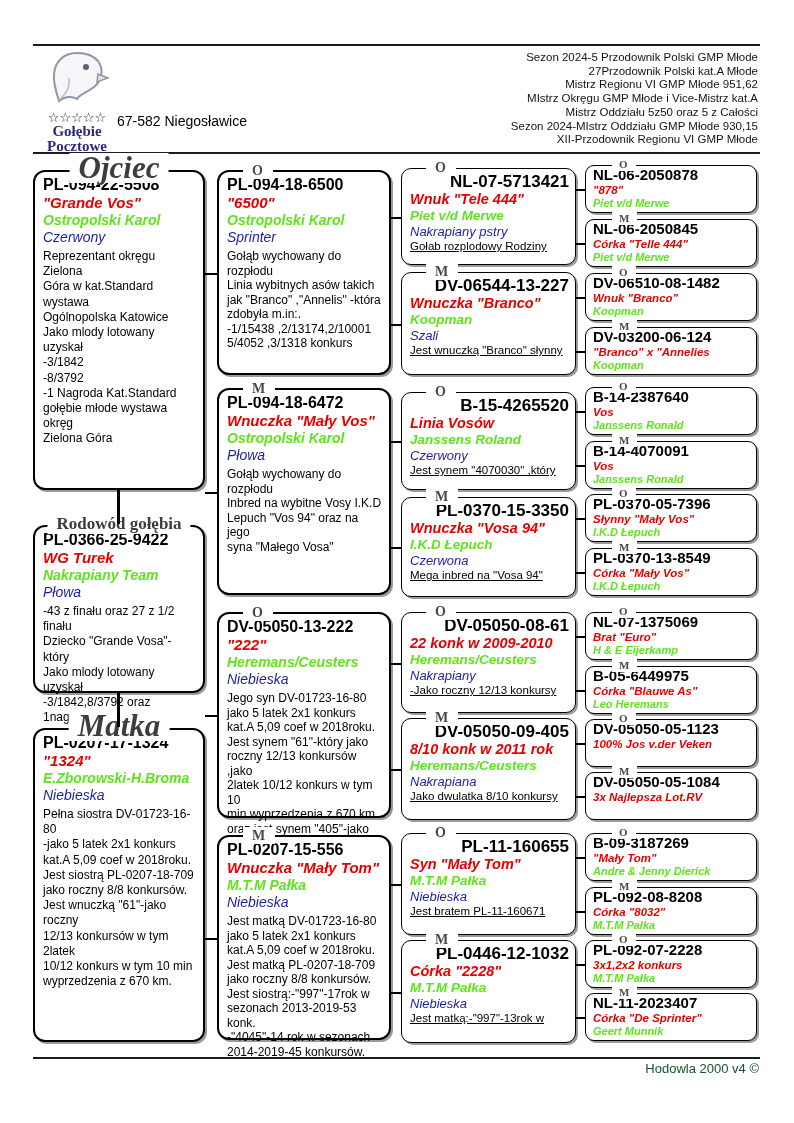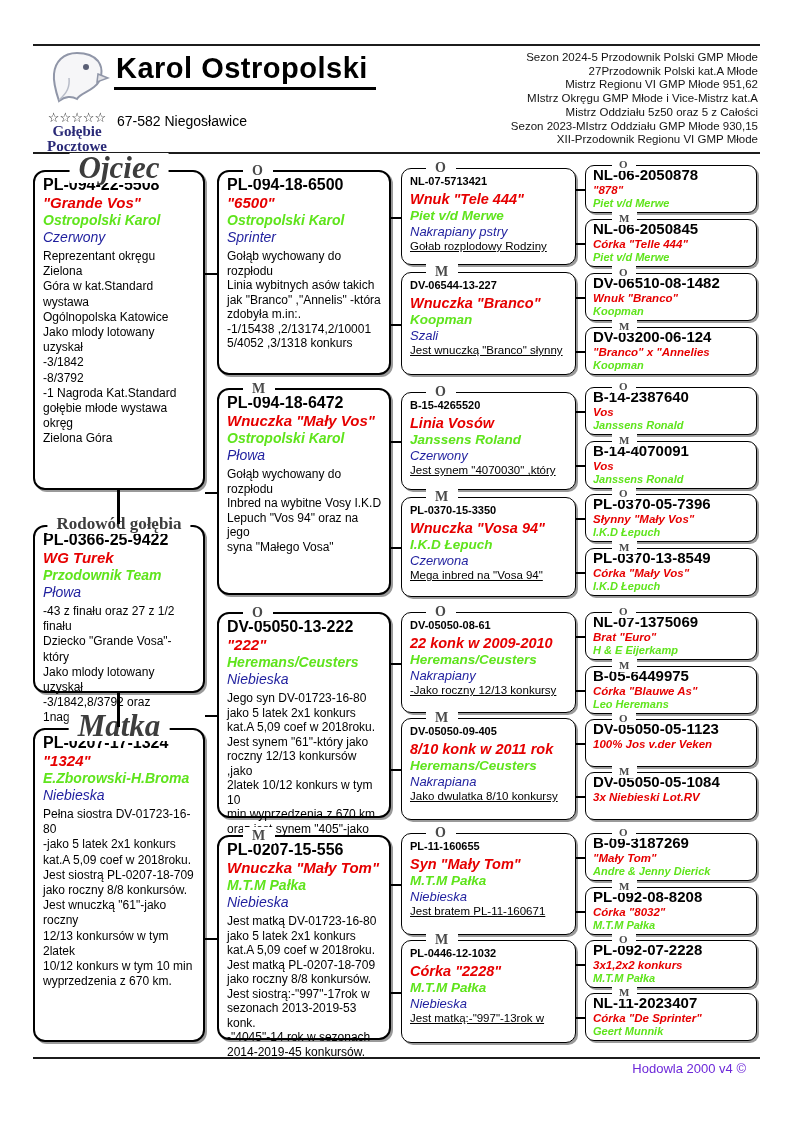--- a/index.html
+++ b/index.html
@@ -33,37 +33,37 @@
   .ring{font-weight:bold;font-size:16px;line-height:19px;color:#000;}
   .pname{font-weight:bold;font-style:italic;font-size:15px;line-height:18px;color:#e60000;}
   .fancier{font-weight:bold;font-style:italic;font-size:14px;line-height:17px;color:#5fe41c;}
   .pcolor{font-style:italic;font-size:14px;line-height:17px;color:#1f1f9e;margin-bottom:3px;}
   .desc{font-size:12px;line-height:14.5px;color:#000;white-space:pre-line;}
   .c1 .desc{line-height:15.2px;}
   .pname:empty,.fancier:empty,.pcolor:empty,.desc:empty{display:none;}
 
   
   .c3{border-width:1.6px;border-radius:10px;}
-  .c3 .ring{font-size:11px;line-height:19px;}
+  .c3 .ring{font-size:17px;line-height:19px;text-align:right;}
   .c3 .pname{font-size:14.5px;line-height:17px;}
   .c3 .fancier{font-size:13.5px;line-height:16px;}
   .c3 .pcolor{font-size:13px;line-height:15px;margin-bottom:1px;}
   .c3 .desc{font-size:11.5px;line-height:13px;text-decoration:underline;}
 
   
   .c4{border-width:1.5px;border-radius:9px;padding:1px 5px 1px 7px;}
   .c4 .ring{font-size:15px;line-height:16px;}
   .c4 .pname{font-size:11.5px;line-height:14px;}
   .c4 .fancier{font-size:11px;line-height:13px;}
   .c4 .tag{font-size:11px;top:-8px;left:26px;line-height:13px;padding:0 7px;}
 
   .hline{position:absolute;height:2px;background:#000;}
   .vline{position:absolute;width:3px;background:#000;}
 
-  .footer-credit{position:absolute;right:48px;top:1061px;font-size:13px;color:#6d28d9;}
+  .footer-credit{position:absolute;right:35px;top:1061px;font-size:13px;color:#14532d;}
 </style>
 </head>
 <body>
 
 <div class="page" id="pedigree">
 
   <div class="rule" style="top:44px;"></div>
   <div class="rule" style="top:152px;"></div>
   <div class="rule" style="top:1057px;"></div>
 
@@ -71,29 +71,28 @@
     <svg width="66" height="58" viewBox="0 0 66 58">
       <path d="M33 4 C19 4 11 13 10 25 C9 34 12 43 15 52 C21 47 28 47 33 50 C36 45 44 43 50 38 C58 32 60 20 54 12 C49 6 41 4 33 4 Z" fill="#f6f6f8" stroke="#9096a8" stroke-width="2"></path>
       <path d="M54 25 L64 29 L53 33 Z" fill="#e2e2e6" stroke="#9096a8" stroke-width="1.5"></path>
       <circle cx="42" cy="18" r="3" fill="#5a5f75"></circle>
       <path d="M15 51 C23 44 26 38 25 29" stroke="#b8bcc8" stroke-width="1.5" fill="none"></path>
     </svg>
     <div class="stars">☆☆☆☆☆</div>
     <div class="brand">Gołębie</div>
     <div class="brand">Pocztowe</div>
   </div>
-  <div class="owner-name">Karol Ostropolski</div>
   <div class="owner-address">67-582 Niegosławice</div>
   <div class="achievements">
     <div>Sezon 2024-5 Przodownik Polski GMP Młode</div>
     <div>27Przodownik Polski kat.A Młode</div>
     <div>Mistrz Regionu VI GMP Młode 951,62</div>
     <div>MIstrz Okręgu GMP Młode i Vice-Mistrz kat.A</div>
     <div>Mistrz Oddziału 5z50 oraz 5 z Całości</div>
-    <div>Sezon 2023-MIstrz Oddziału GMP Młode 930,15</div>
+    <div>Sezon 2024-MIstrz Oddziału GMP Młode 930,15</div>
     <div>XII-Przodownik Regionu VI GMP Młode</div>
   </div>
 
   <div class="pbox c1" style="left:33px;top:170px;width:172px;height:320px;">
     <div class="sec-title big">Ojciec</div>
     <div class="ring">PL-094-22-5508</div>
     <div class="pname">"Grande Vos"</div>
     <div class="fancier">Ostropolski Karol</div>
     <div class="pcolor">Czerwony</div>
     <div class="desc">Reprezentant okręgu Zielona
@@ -104,21 +103,21 @@
 -8/3792
 -1 Nagroda Kat.Standard
 gołębie młode wystawa okręg
 Zielona Góra</div>
   </div>
 
   <div class="pbox c1" style="left:33px;top:525px;width:172px;height:168px;">
     <div class="sec-title small">Rodowód gołębia</div>
     <div class="ring">PL-0366-25-9422</div>
     <div class="pname">WG Turek</div>
-    <div class="fancier">Przodownik Team</div>
+    <div class="fancier">Nakrapiany Team</div>
     <div class="pcolor">Płowa</div>
     <div class="desc">-43 z finału oraz 27 z 1/2 finału
 Dziecko "Grande Vosa"-który
 Jako mlody lotowany uzyskał
 -3/1842,8/3792 oraz 1nagroda
 Kat.Standard wystawa okręg.</div>
   </div>
 
   <div class="pbox c1" style="left:33px;top:728px;width:172px;height:314px;">
     <div class="sec-title big">Matka</div>
@@ -356,21 +355,21 @@
     <div class="pbox c4" style="left: 585px; top: 719px; width: 172px; height: 48px;">
     <div class="tag">O</div>
     <div class="ring">DV-05050-05-1123</div>
     <div class="pname">100% Jos v.der Veken</div>
 
   </div>
     <div class="hline" style="left: 576px; top: 743px; width: 9px;"></div>
     <div class="pbox c4" style="left: 585px; top: 772px; width: 172px; height: 48px;">
     <div class="tag">M</div>
     <div class="ring">DV-05050-05-1084</div>
-    <div class="pname">3x Niebieski Lot.RV</div>
+    <div class="pname">3x Najlepsza Lot.RV</div>
 
   </div>
     <div class="hline" style="left: 576px; top: 796px; width: 9px;"></div>
     <div class="pbox c4" style="left: 585px; top: 833px; width: 172px; height: 48px;">
     <div class="tag">O</div>
     <div class="ring">B-09-3187269</div>
     <div class="pname">"Mały Tom"</div>
     <div class="fancier">Andre &amp; Jenny Dierick</div>
 
   </div>

